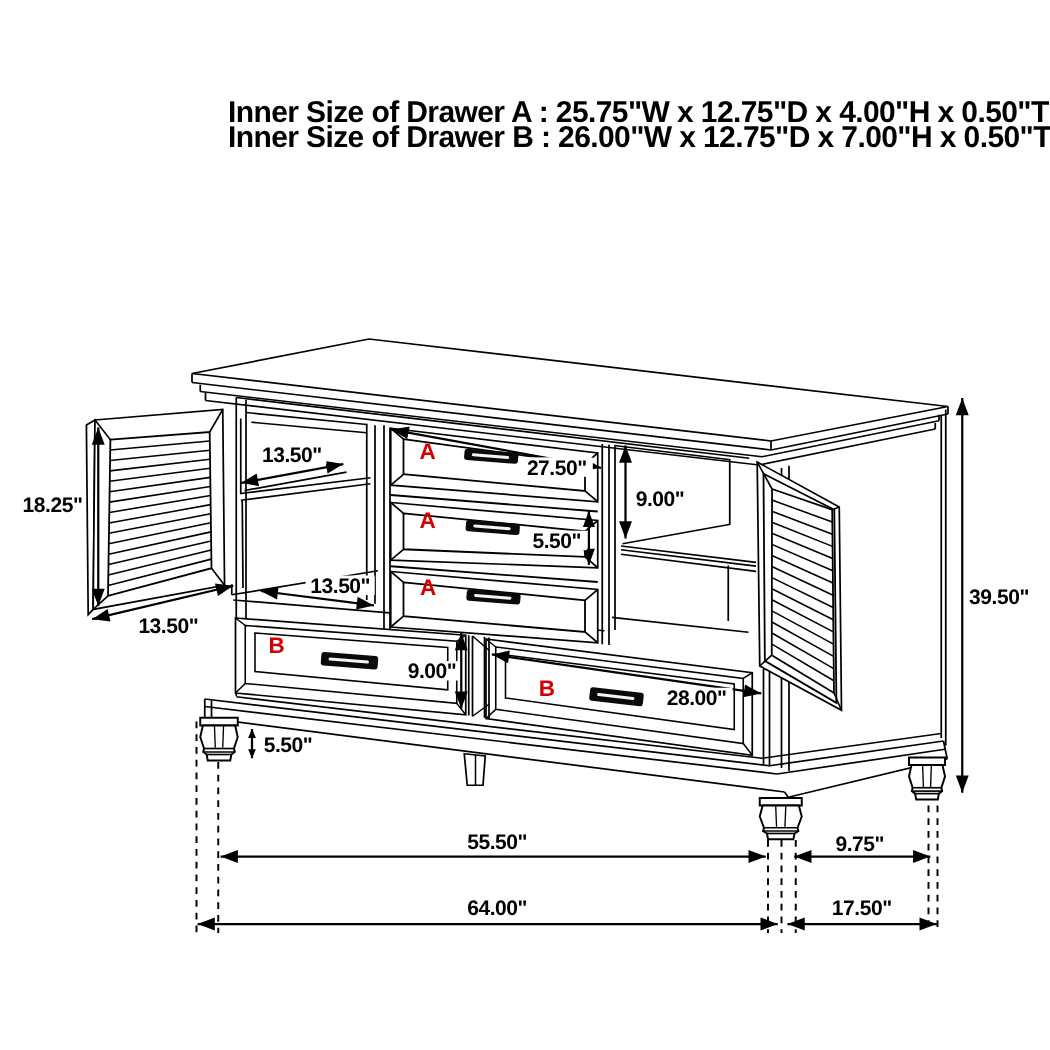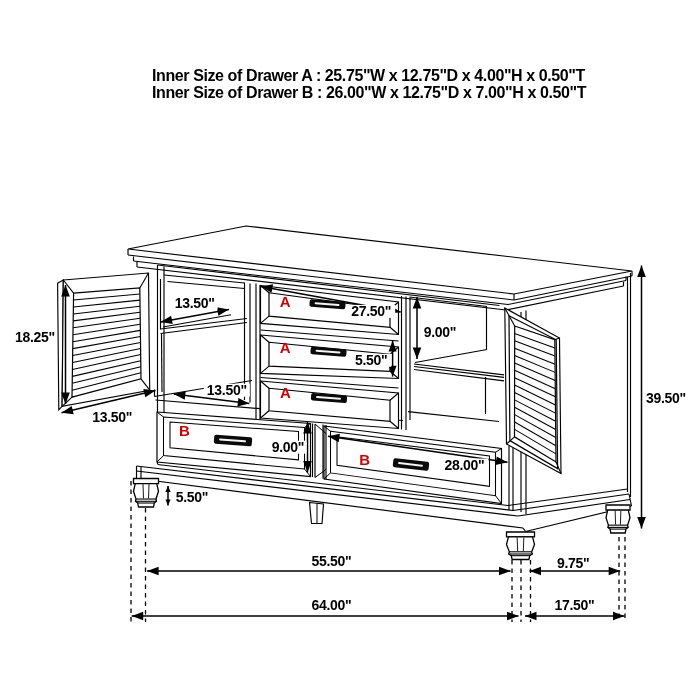--- a/index.html
+++ b/index.html
@@ -1,17 +1,17 @@
 <!DOCTYPE html>
 <html><head>
 <meta charset="utf-8">
 <style>
 html,body{margin:0;padding:0;background:#fff;}
 .wrap{width:700px;height:700px;position:relative;background:#fff;font-family:"Liberation Sans",sans-serif;}
-.title{position:absolute;left:152px;top:67px;font-weight:bold;font-size:16px;letter-spacing:-0.4px;line-height:17px;color:#000;white-space:nowrap;}
+.title{position:absolute;left:152px;top:67px;font-weight:bold;font-size:20px;letter-spacing:-0.4px;line-height:17px;color:#000;white-space:nowrap;}
 svg{position:absolute;left:0;top:0;}
 </style>
 </head>
 <body>
 <div class="wrap">
 <div class="title">Inner Size of Drawer A : 25.75"W x 12.75"D x 4.00"H x 0.50"T<br>Inner Size of Drawer B : 26.00"W x 12.75"D x 7.00"H x 0.50"T</div>
 <svg width="700" height="700" viewBox="0 0 700 700" font-family="Liberation Sans, sans-serif">
 <polygon points="128,249 246,226 632,271 514,294" fill="#fff" stroke="#000" stroke-width="1.15"></polygon>
 <line x1="128" y1="249" x2="128" y2="255" stroke="#000" stroke-width="1.15"></line>
 <line x1="128" y1="255" x2="514" y2="300" stroke="#000" stroke-width="1.1"></line>

